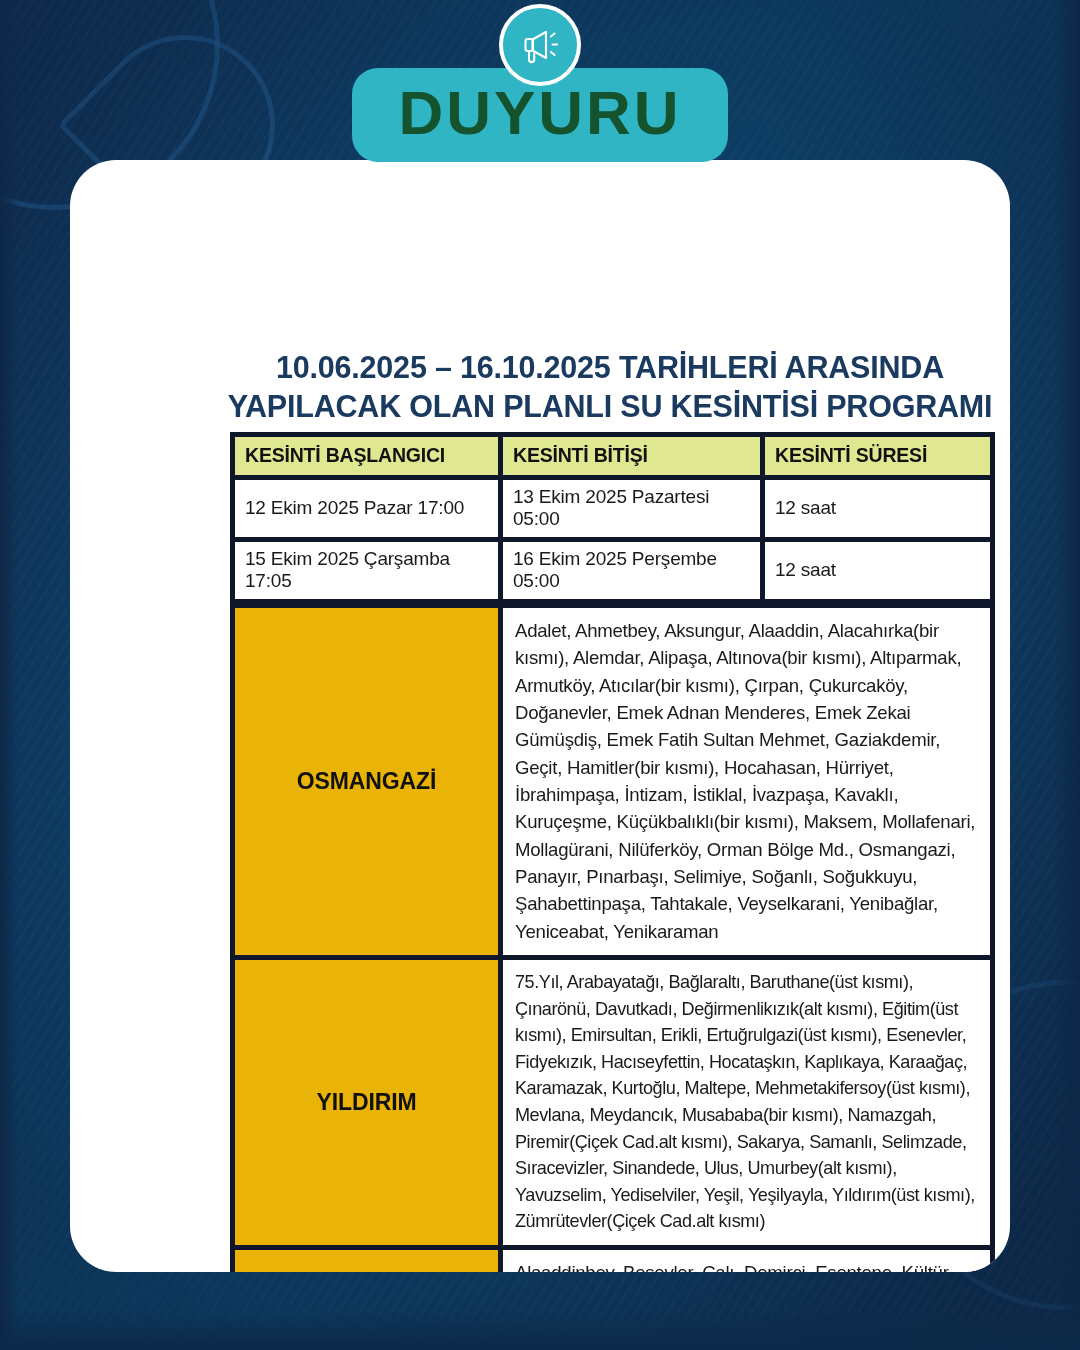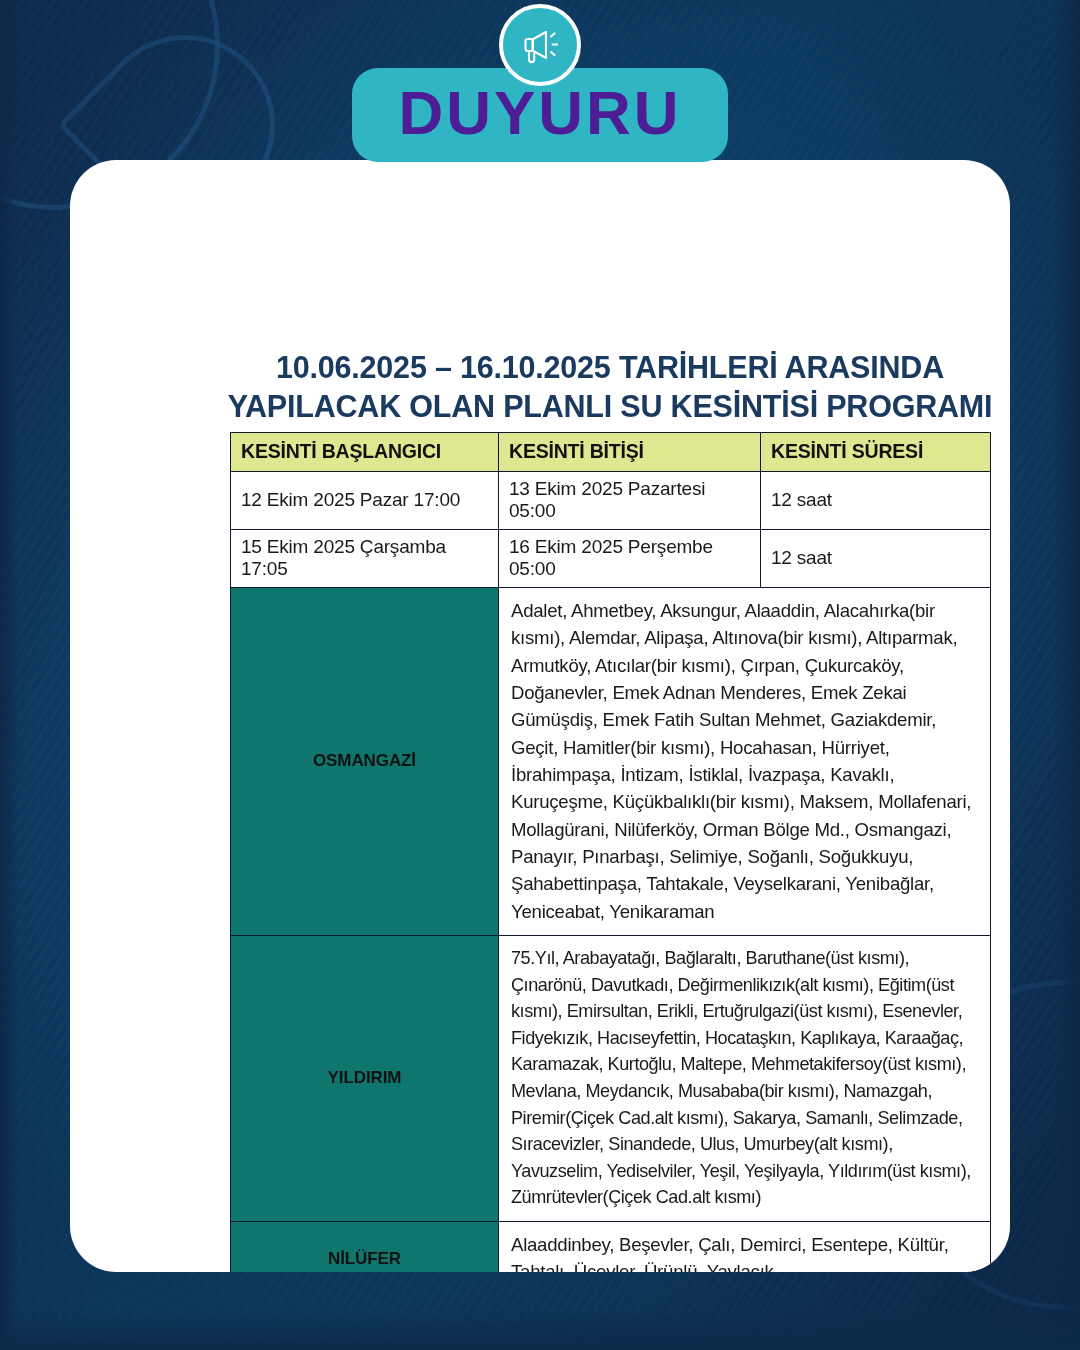--- a/index.html
+++ b/index.html
@@ -83,21 +83,21 @@
   }
   #badge {
     background: #2fb5c4;
     border-radius: 26px;
     padding: 14px 46px 18px 46px;
     display: flex;
     align-items: center;
     justify-content: center;
   }
   #badge-text {
-    color: #4c1d95;
+    color: #14532d;
     font-size: 62px;
     font-weight: bold;
     letter-spacing: 3px;
     line-height: 1;
     font-family: "Liberation Sans", sans-serif;
   }
   #mega-circle {
     position: absolute;
     top: -64px;
     left: 50%;
@@ -125,21 +125,21 @@
   }
 
   
   #tables {
     position: absolute;
     left: 160px;
     top: 272px;
     width: 760px;
   }
   table { border-collapse: collapse; width: 100%; table-layout: fixed; }
-  td, th { border: 1px solid #0f172a; vertical-align: middle; text-align: left; }
+  td, th { border: 5px solid #0f172a; vertical-align: middle; text-align: left; }
 
   .hdr {
     background: #dfe890;
     color: #111111;
     font-weight: bold;
     font-size: 19.5px;
     padding: 7px 10px 8px 10px;
     letter-spacing: -0.2px;
   }
   .dcell {
@@ -152,24 +152,24 @@
   .banner {
     background: #dfe890;
     color: #111111;
     font-weight: bold;
     font-size: 20px;
     text-align: center;
     padding: 8px 10px 9px 10px;
     letter-spacing: -0.1px;
   }
   .district {
-    background: #0f766e;
+    background: #eab308;
     text-align: center;
     font-weight: bold;
-    font-size: 17px;
+    font-size: 23px;
     color: #111111;
     padding: 8px 6px;
     letter-spacing: -0.1px;
   }
   .hoods {
     background: #ffffff;
     font-size: 18.6px;
     color: #1a1a1a;
     line-height: 1.47;
     padding: 9px 8px 10px 12px;

